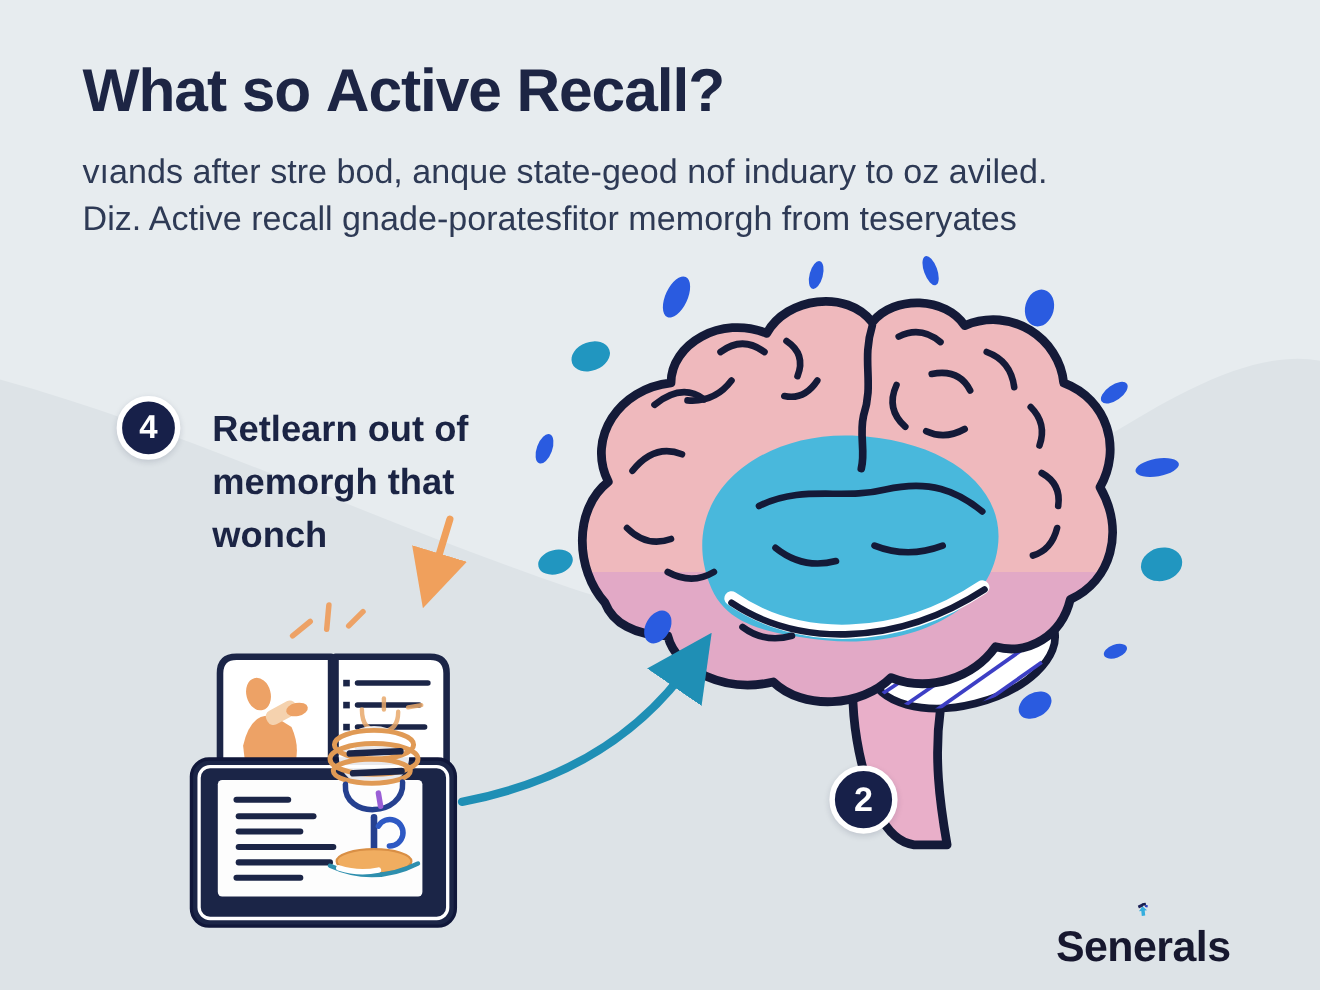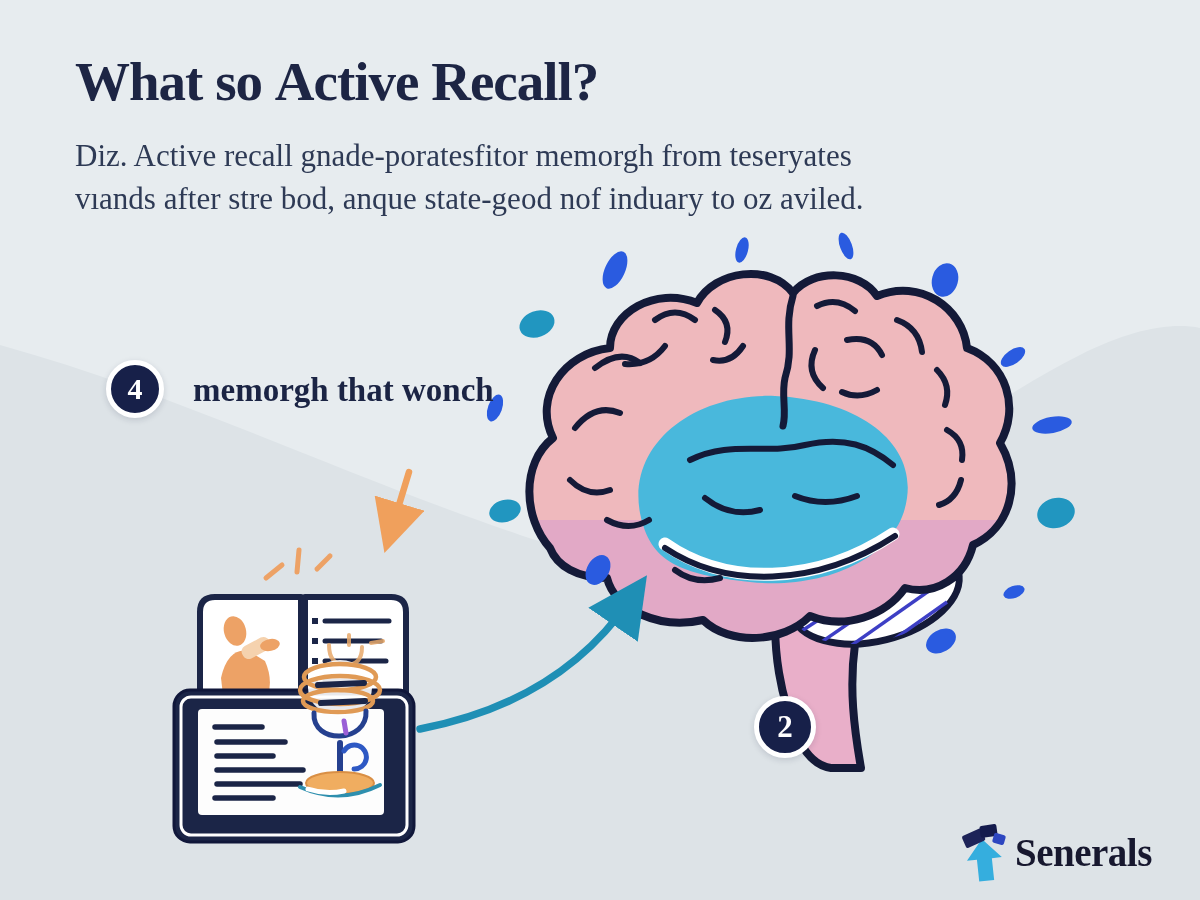--- a/index.html
+++ b/index.html
@@ -1,19 +1,19 @@
 <!DOCTYPE html>
 <html><head>
 <meta charset="utf-8">
 <style>
   html,body{margin:0;padding:0;}
   .canvas{
     position:relative;width:1200px;height:900px;overflow:hidden;
     background:#e7ecef;
-    font-family:Liberation Serif, serif;
+    font-family:Liberation Sans, sans-serif;
   }
   .abs{position:absolute;}
   svg{display:block;}
 
   .title{
     left:75px;top:50px;width:900px;
     font-size:55px;letter-spacing:-1px;color:#1d2544;font-weight:600;
   }
   .title b{font-weight:800;}
   .subtitle{
@@ -31,21 +31,21 @@
   }
   .badge-4{left:106px;top:360px;width:48px;height:48px;font-size:30px;}
   .badge-2{left:754px;top:696px;width:52px;height:52px;font-size:31px;}
   .step-text{
     color:#1b2444;font-weight:700;font-size:33px;line-height:48px;
   }
   .step4-text{left:193px;top:366px;width:330px;}
   .step2-text{left:847px;top:714px;width:340px;}
   .logo{
     left:960px;top:820px;height:64px;
-    display:flex;align-items:center;gap:7px;
+    display:flex;align-items:center;gap:7px;flex-direction:column;
   }
   .logo-text{font-size:39px;font-weight:800;color:#17182f;letter-spacing:-0.5px;}
 </style>
 </head>
 <body>
 
 <div class="canvas">
 
   <svg class="abs" style="left:0;top:0;" width="1200" height="900" viewBox="0 0 1200 900">
     <rect x="0" y="0" width="1200" height="900" fill="#e7ecef"></rect>
@@ -235,28 +235,29 @@
       <ellipse cx="172" cy="150" rx="34" ry="11" fill="#f0ad60" stroke="#d98f45" stroke-width="2"></ellipse>
       <path d="M 132 154 Q 172 172 212 152" fill="none" stroke="#2e8fae" stroke-width="4" stroke-linecap="round"></path>
       <path d="M 140 156 Q 158 162 176 158" fill="none" stroke="#ffffff" stroke-width="5" stroke-linecap="round"></path>
     </g>
   </svg>
 
   <div class="abs title">
     <span>What so </span><b>Active Recall?</b>
   </div>
   <div class="abs subtitle">
+    <div>vıands after stre bod, anque state-geod nof induary to oz aviled.</div>
     <div>Diz.  Active recall gnade-poratesfitor memorgh from teseryates</div>
-    <div>vıands after stre bod, anque state-geod nof induary to oz aviled.</div>
   </div>
 
   <div class="abs badge badge-4">
     <span>4</span>
   </div>
   <div class="abs step-text step4-text">
+    <div>Retlearn out of</div>
     <div>memorgh that wonch</div>
   </div>
 
   <div class="abs badge badge-2">
     <span>2</span>
   </div>
 
   <div class="abs logo">
     <svg width="48" height="62" viewBox="0 0 48 62">
       <polygon points="24,18 42,38 32,38 32,60 17,60 17,38 7,38" fill="#35aede" transform="rotate(-6 24 39)"></polygon>

